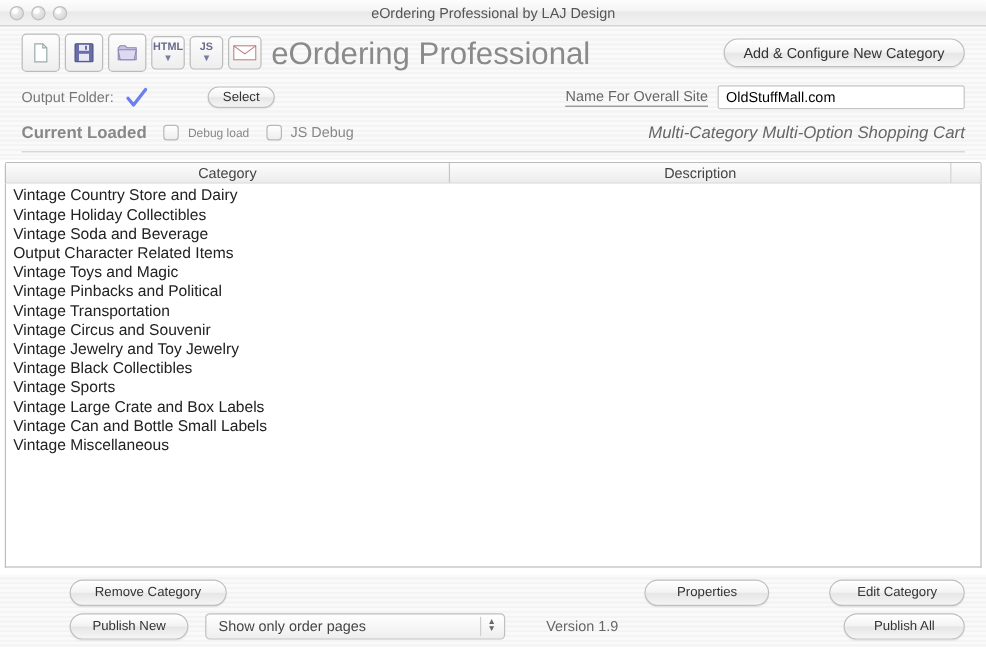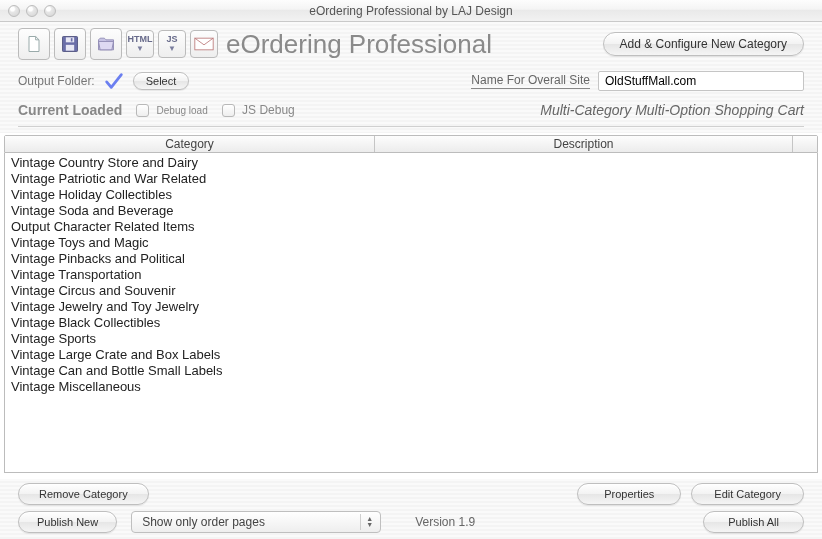--- a/index.html
+++ b/index.html
@@ -86,21 +86,21 @@
     border: 1px solid #bfbfbf;
     border-radius: 14px;
     background: linear-gradient(#ffffff 0%, #f3f3f3 48%, #e6e6e6 52%, #f5f5f5 100%);
     box-shadow: inset 0 1px 0 #fff, 0 1px 1px rgba(0,0,0,0.08);
     padding: 4px 16px;
     font-size: 12px;
     color: #333;
     cursor: pointer;
     white-space: nowrap;
   }
-  .aqua-btn.small { padding: 2px 12px; font-size: 11px; border-radius: 11px; }
+  .aqua-btn.small { padding: 2px 12px; font-size: 11px; border-radius: 11px; margin-left: 40px; }
 
   
   .row {
     display: flex;
     align-items: center;
   }
   .row.gap { gap: 8px; }
   .row.between { justify-content: space-between; }
   .second-row {
     margin-top: 8px;
@@ -323,21 +323,20 @@
 </div>
 
 <div class="table-wrap">
   <div class="table-head">
     <div class="col col-category">Category</div>
     <div class="col col-desc">Description</div>
     <div class="col col-narrow"></div>
   </div>
   <div class="table-body" id="table-body">
       <div class="cat-row">Vintage Country Store and Dairy</div>
-      <div class="cat-row">Vintage Patriotic and War Related</div>
       <div class="cat-row">Vintage Holiday Collectibles</div>
       <div class="cat-row">Vintage Soda and Beverage</div>
       <div class="cat-row">Output Character Related Items</div>
       <div class="cat-row">Vintage Toys and Magic</div>
       <div class="cat-row">Vintage Pinbacks and Political</div>
       <div class="cat-row">Vintage Transportation</div>
       <div class="cat-row">Vintage Circus and Souvenir</div>
       <div class="cat-row">Vintage Jewelry and Toy Jewelry</div>
       <div class="cat-row">Vintage Black Collectibles</div>
       <div class="cat-row">Vintage Sports</div>

